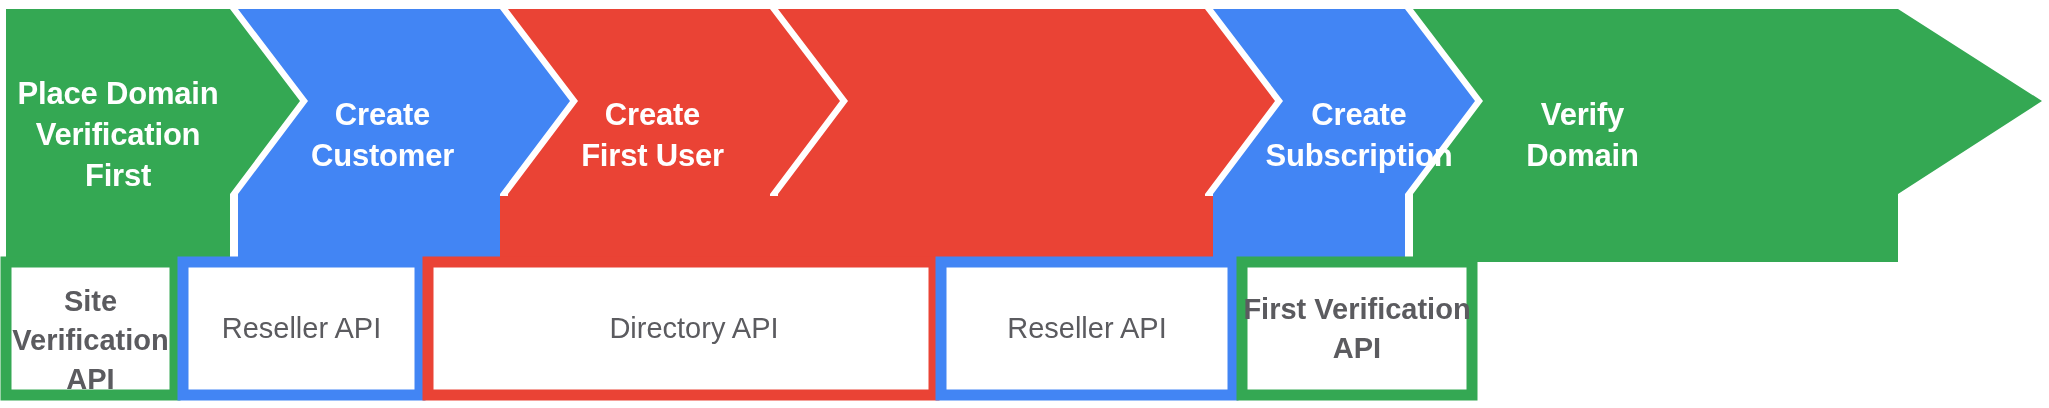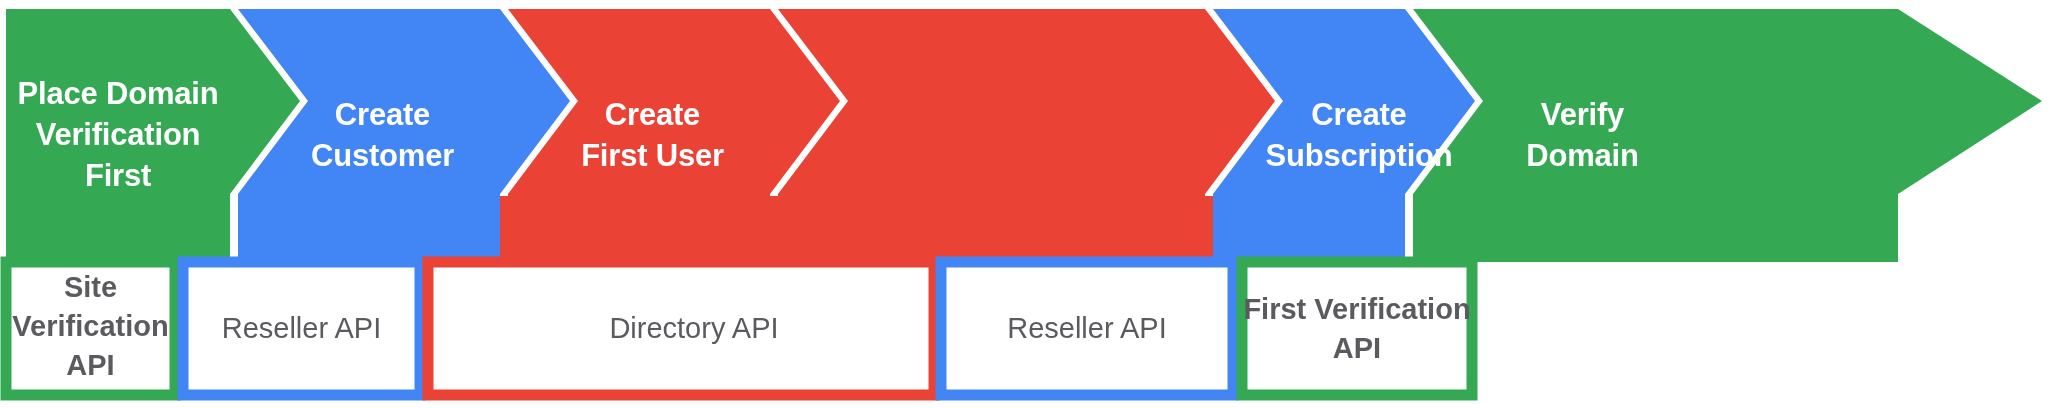--- a/index.html
+++ b/index.html
@@ -86,21 +86,21 @@
 First</div>
   <div class="chevron-label ctr" style="left:255px;top:9px;  width:255px; height:253px;">Create
 Customer</div>
   <div class="chevron-label ctr" style="left:525px;top:9px;  width:255px; height:253px;">Create
 First User</div>
   <div class="chevron-label ctr" style="left:1228px;top:9px; width:262px; height:253px;">Create
 Subscription</div>
   <div class="chevron-label ctr" style="left:1430px;top:9px; width:305px; height:253px;text-align:center;">Verify
 Domain</div>
 
-  <div class="api-label bold ctr" style="left:6px;   top:260px; width:169px; height:133px;">Site
+  <div class="api-label bold ctr" style="left:6px;   top:274px; width:169px; height:133px;">Site
 Verification
 API</div>
   <div class="api-label ctr" style="left:183px; top:262px; width:237px; height:133px;">Reseller API</div>
   <div class="api-label ctr" style="left:441px; top:262px; width:506px; height:133px;">Directory API</div>
   <div class="api-label ctr" style="left:941px; top:262px; width:292px; height:133px;">Reseller API</div>
   <div class="api-label bold ctr" style="left:1242px;top:262px; width:230px; height:133px;">First Verification
 API</div>
 
 </div>
 

